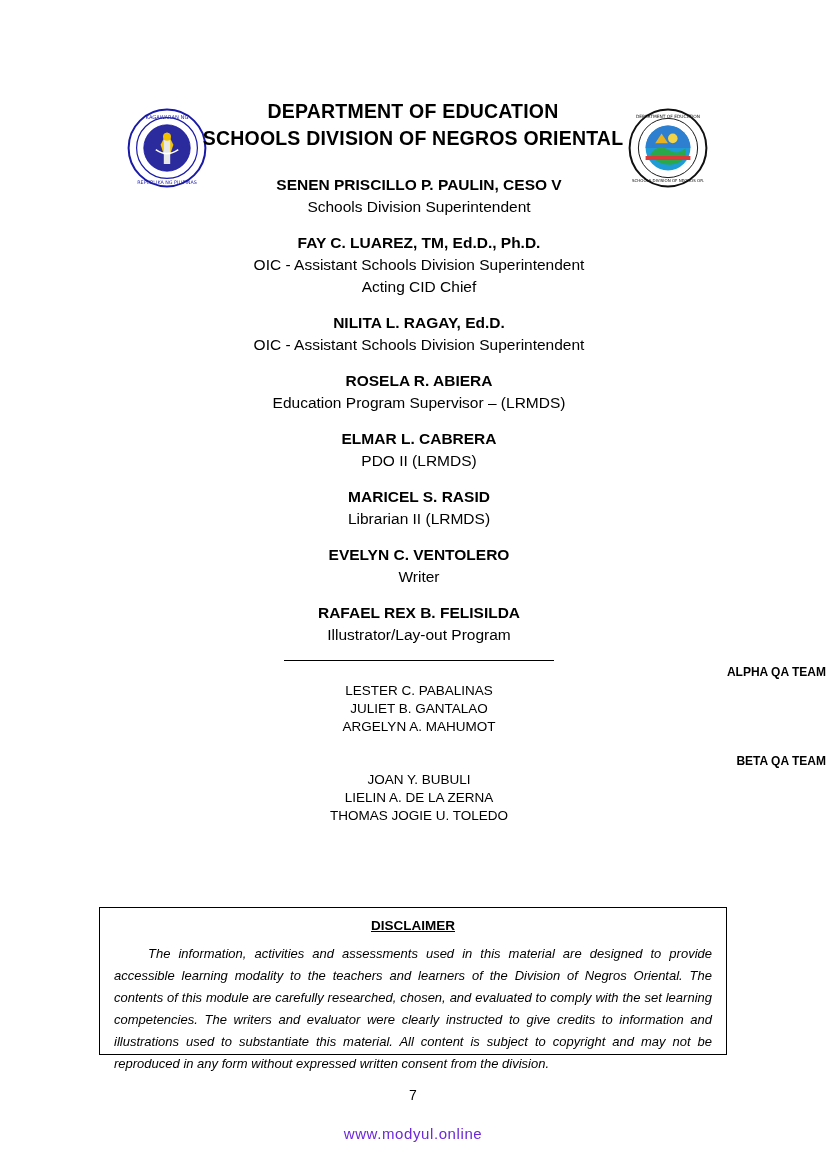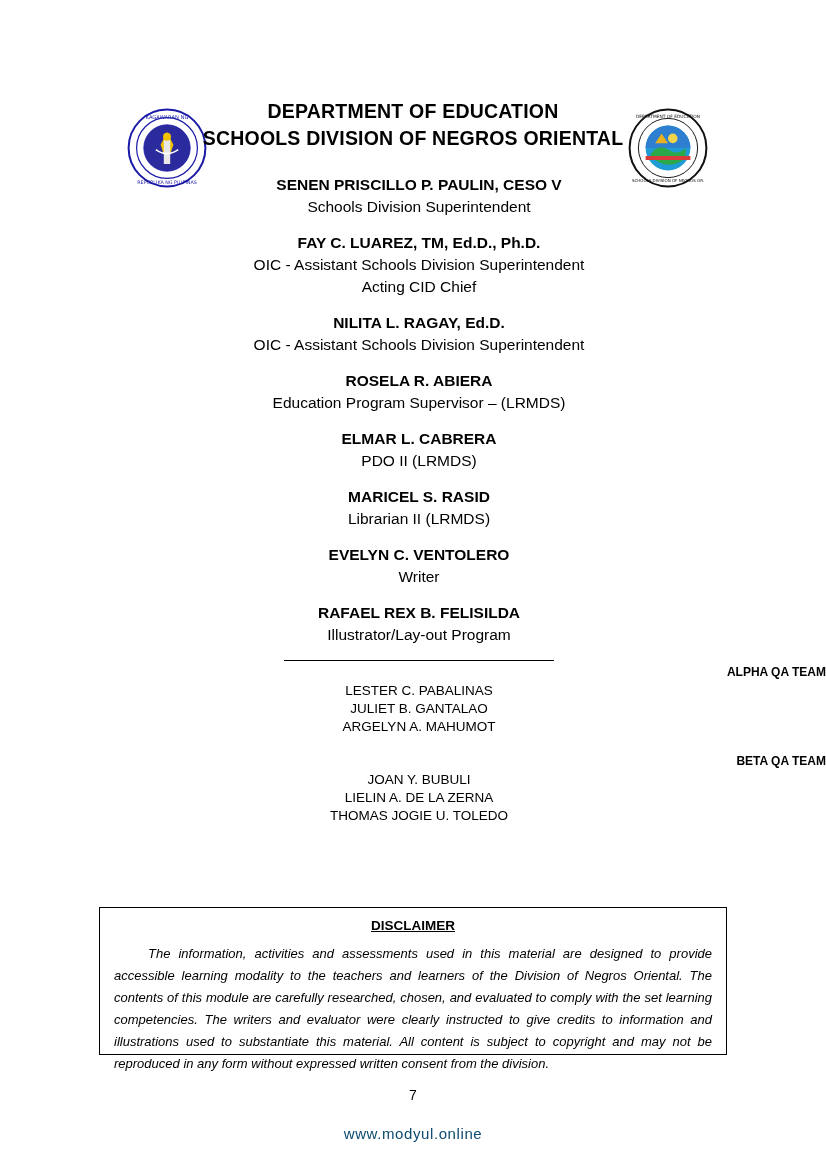--- a/index.html
+++ b/index.html
@@ -143,21 +143,21 @@
     text-align: center;
     font-size: 14px;
   }
   .watermark {
     position: absolute;
     left: 0;
     right: 0;
     top: 1125px;
     text-align: center;
     font-size: 15px;
-    color: #0c4a6e;
+    color: #6d28d9;
     letter-spacing: 0.6px;
   }
 </style>
 </head>
 <body>
 
 <div class="page">
 
   <div class="seal-left">
     <svg viewBox="0 0 100 100" width="80" height="80" aria-hidden="true">

